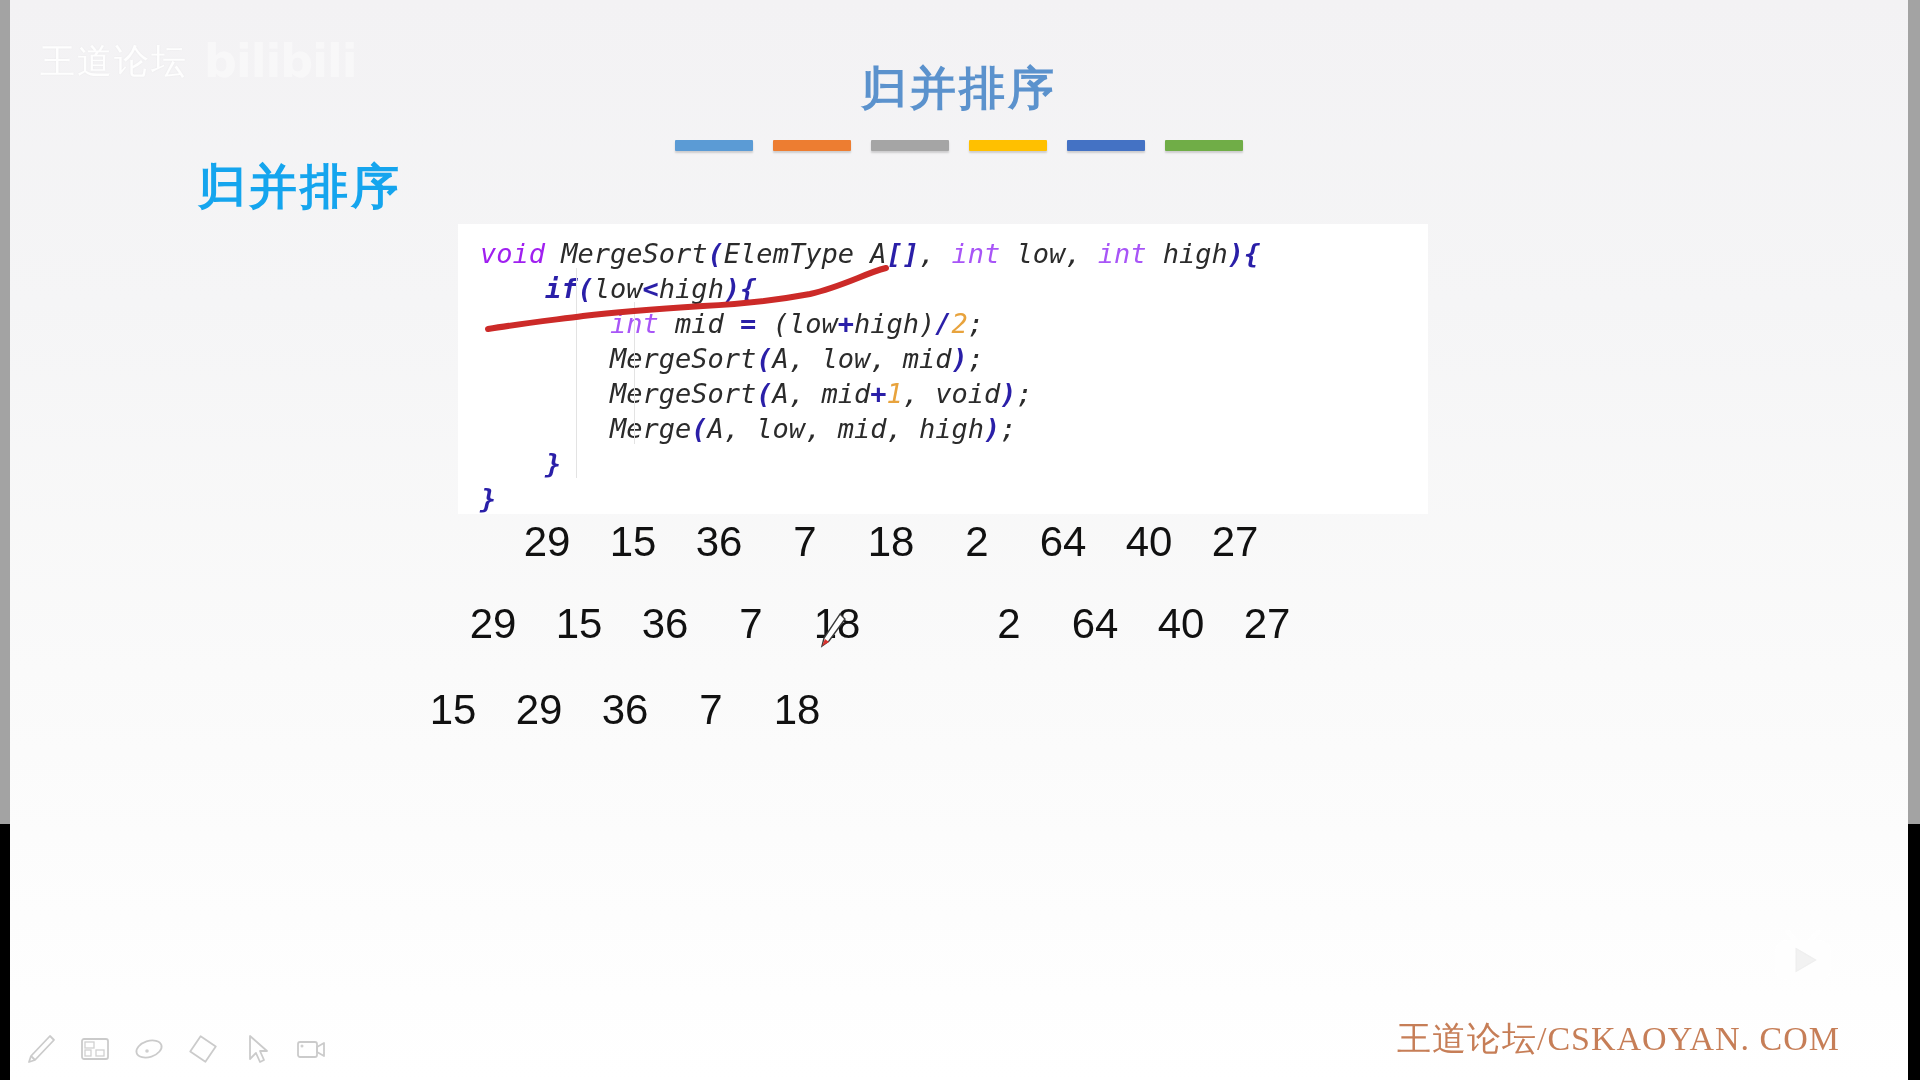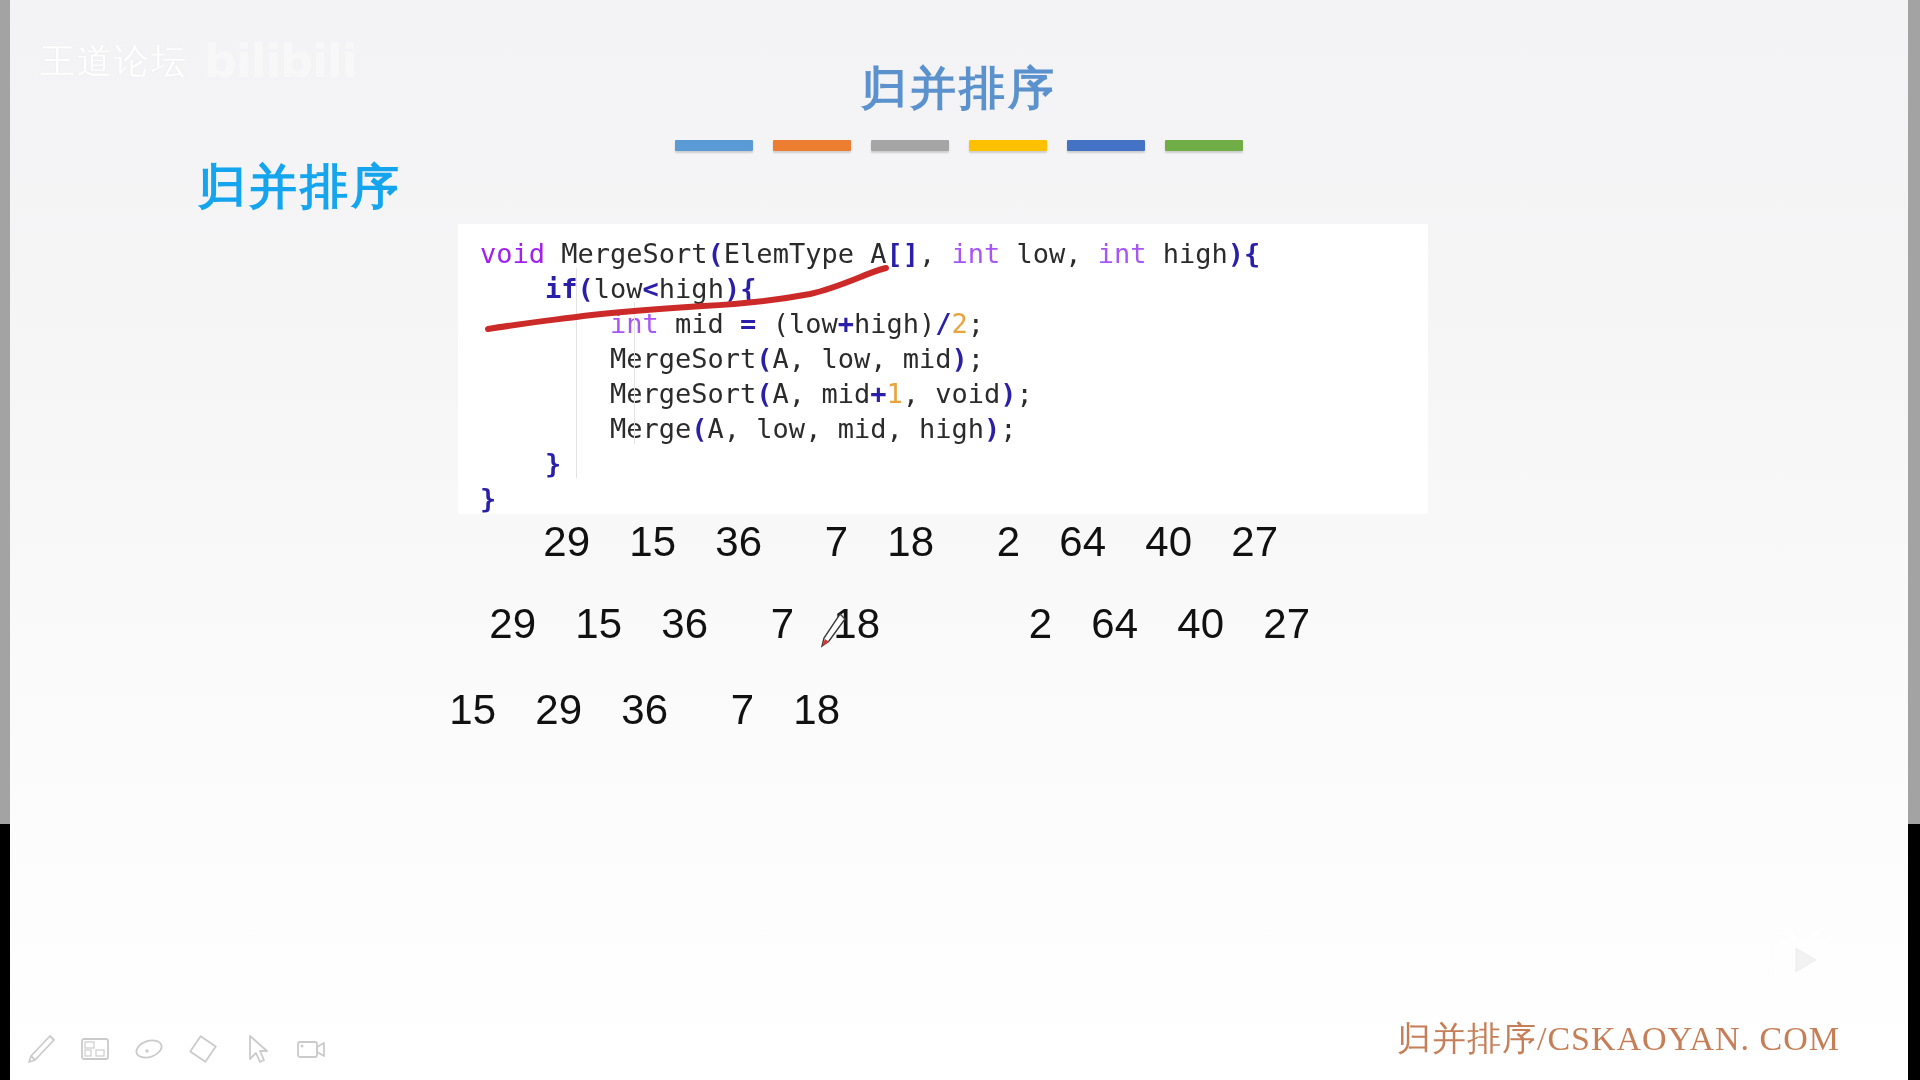--- a/index.html
+++ b/index.html
@@ -116,20 +116,21 @@
     font-family: "DejaVu Sans Mono", monospace;
     font-size: 27px;
     line-height: 35px;
     color: #2b2b2b;
     padding: 12px 0 0 0;
     box-sizing: border-box;
   }
   #code-block .ln {
     white-space: pre;
     padding-left: 22px;
+    font-style: italic;
   }
   .k-void  { color: #a020f0; }
   .k-int   { color: #a855f7; }
   .k-if    { color: #2a1fa8; font-weight: bold; }
   .k-num   { color: #e8a33d; }
   .k-op    { color: #2a1fa8; font-weight: bold; }
   .k-brk   { color: #2a1fa8; font-weight: bold; }
   .k-plain { color: #2b2b2b; }
 
   
@@ -158,21 +159,21 @@
   .num-row {
     position: absolute;
     font-family: "Liberation Sans", sans-serif;
     color: #111111;
     white-space: nowrap;
     display: flex;
     align-items: baseline;
   }
   .num-row .cell {
     display: inline-block;
-    text-align: right;
+    text-align: center;
   }
   #num-row-1 { top: 518px; left: 494px; font-size: 42px; }
   #num-row-1 .cell { width: 86px; }
   #num-row-2 { top: 600px; left: 440px; font-size: 42px; }
   #num-row-2 .cell { width: 86px; }
   #num-row-2 .gap  { width: 86px; }
   #num-row-3 { top: 686px; left: 400px; font-size: 42px; }
   #num-row-3 .cell { width: 86px; }
 
   
@@ -320,21 +321,21 @@
     </svg>
 
     <svg id="bili-play-badge" viewBox="0 0 66 62">
       <path d="M 18 6 L 27 16" stroke="#ffffff" stroke-width="4.5" stroke-linecap="round" fill="none"></path>
       <path d="M 48 6 L 39 16" stroke="#ffffff" stroke-width="4.5" stroke-linecap="round" fill="none"></path>
       <rect x="5" y="14" width="56" height="40" rx="12" ry="12" fill="#ffffff"></rect>
       <path d="M 27 24 L 44 34 L 27 44 Z" fill="none" stroke="#eeeeee" stroke-width="3"></path>
       <path d="M 27 24 L 44 34 L 27 44 Z" fill="#f2f2f2"></path>
     </svg>
 
-    <div id="site-watermark">归并排序/CSKAOYAN. COM</div>
+    <div id="site-watermark">王道论坛/CSKAOYAN. COM</div>
 
     <div id="annotation-toolbar">
 
       <div class="tool">
         <svg viewBox="0 0 34 34">
           <path d="M 26 4 L 30 8 L 11 28 L 5 30 L 7 24 Z" fill="none" stroke="#555" stroke-width="1.8" stroke-linejoin="round"></path>
           <path d="M 7 24 L 11 28" stroke="#555" stroke-width="1.8"></path>
         </svg>
       </div>
 

